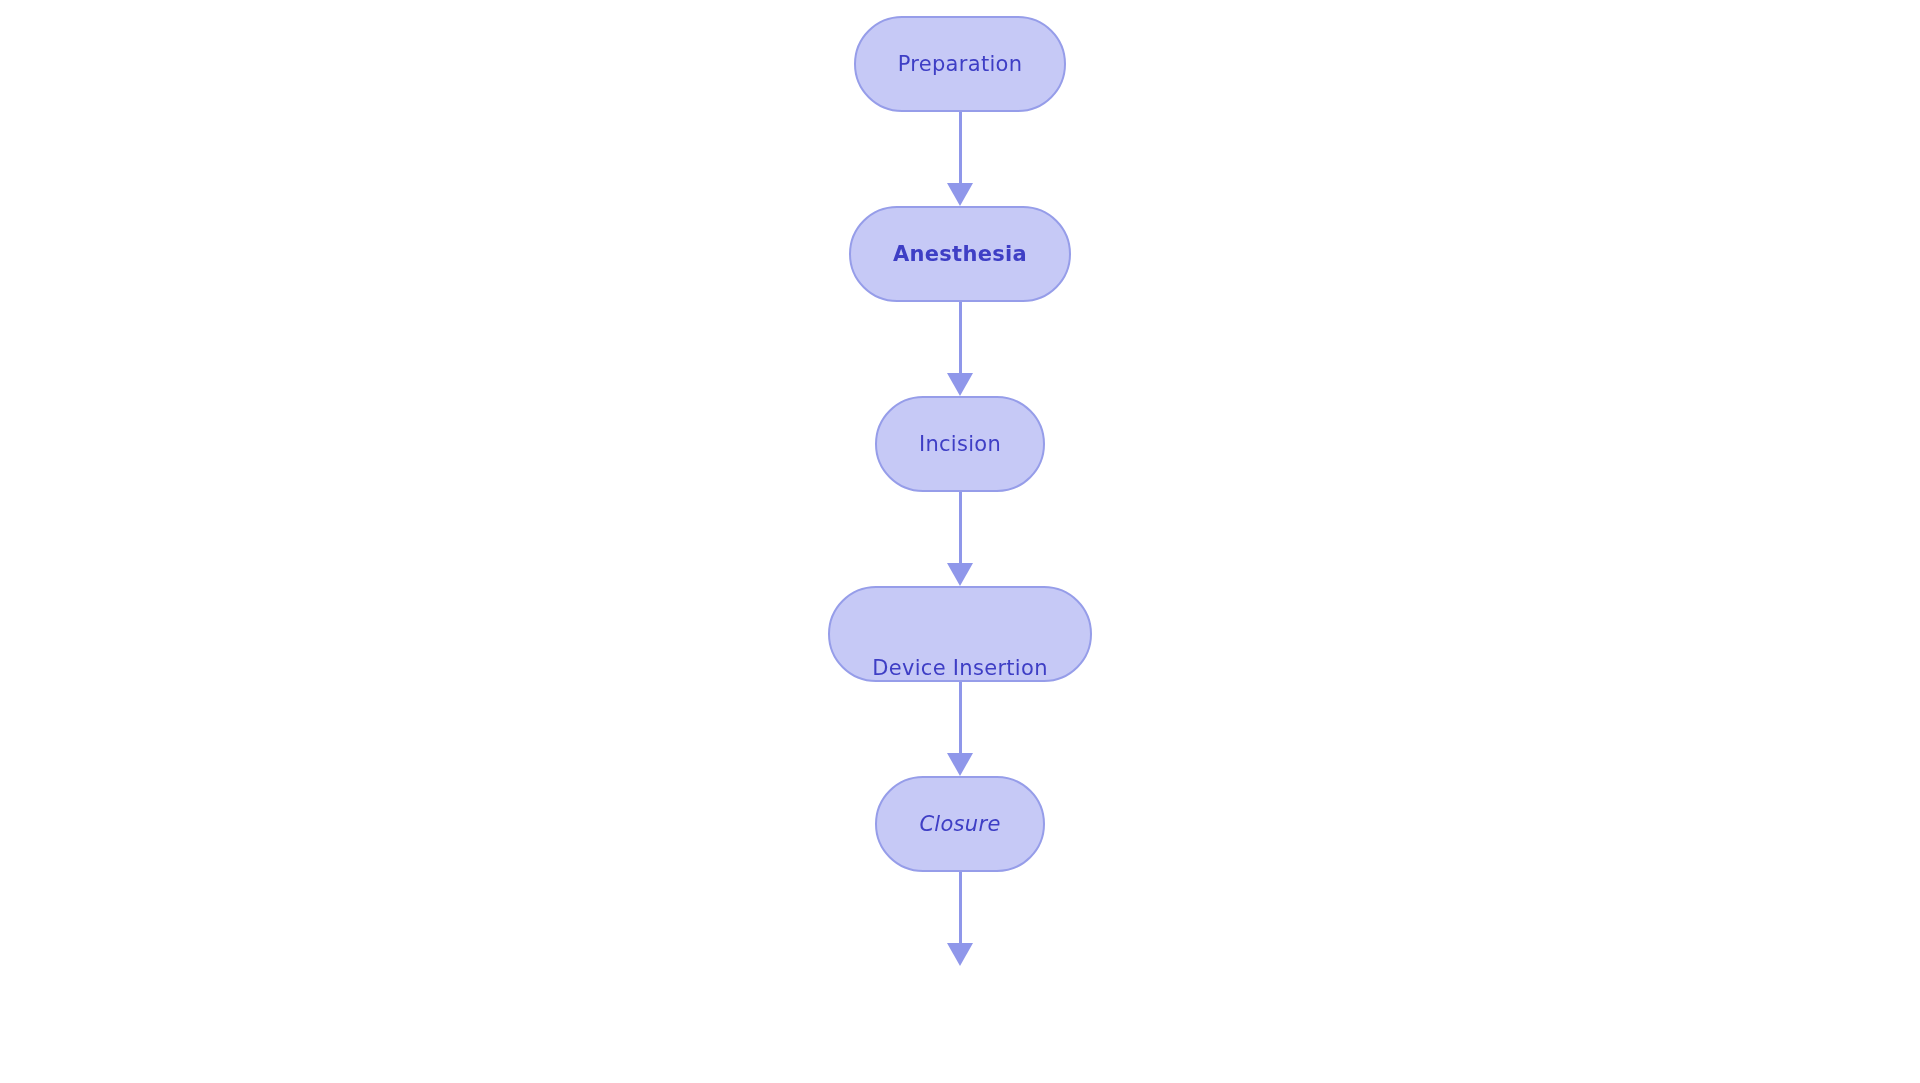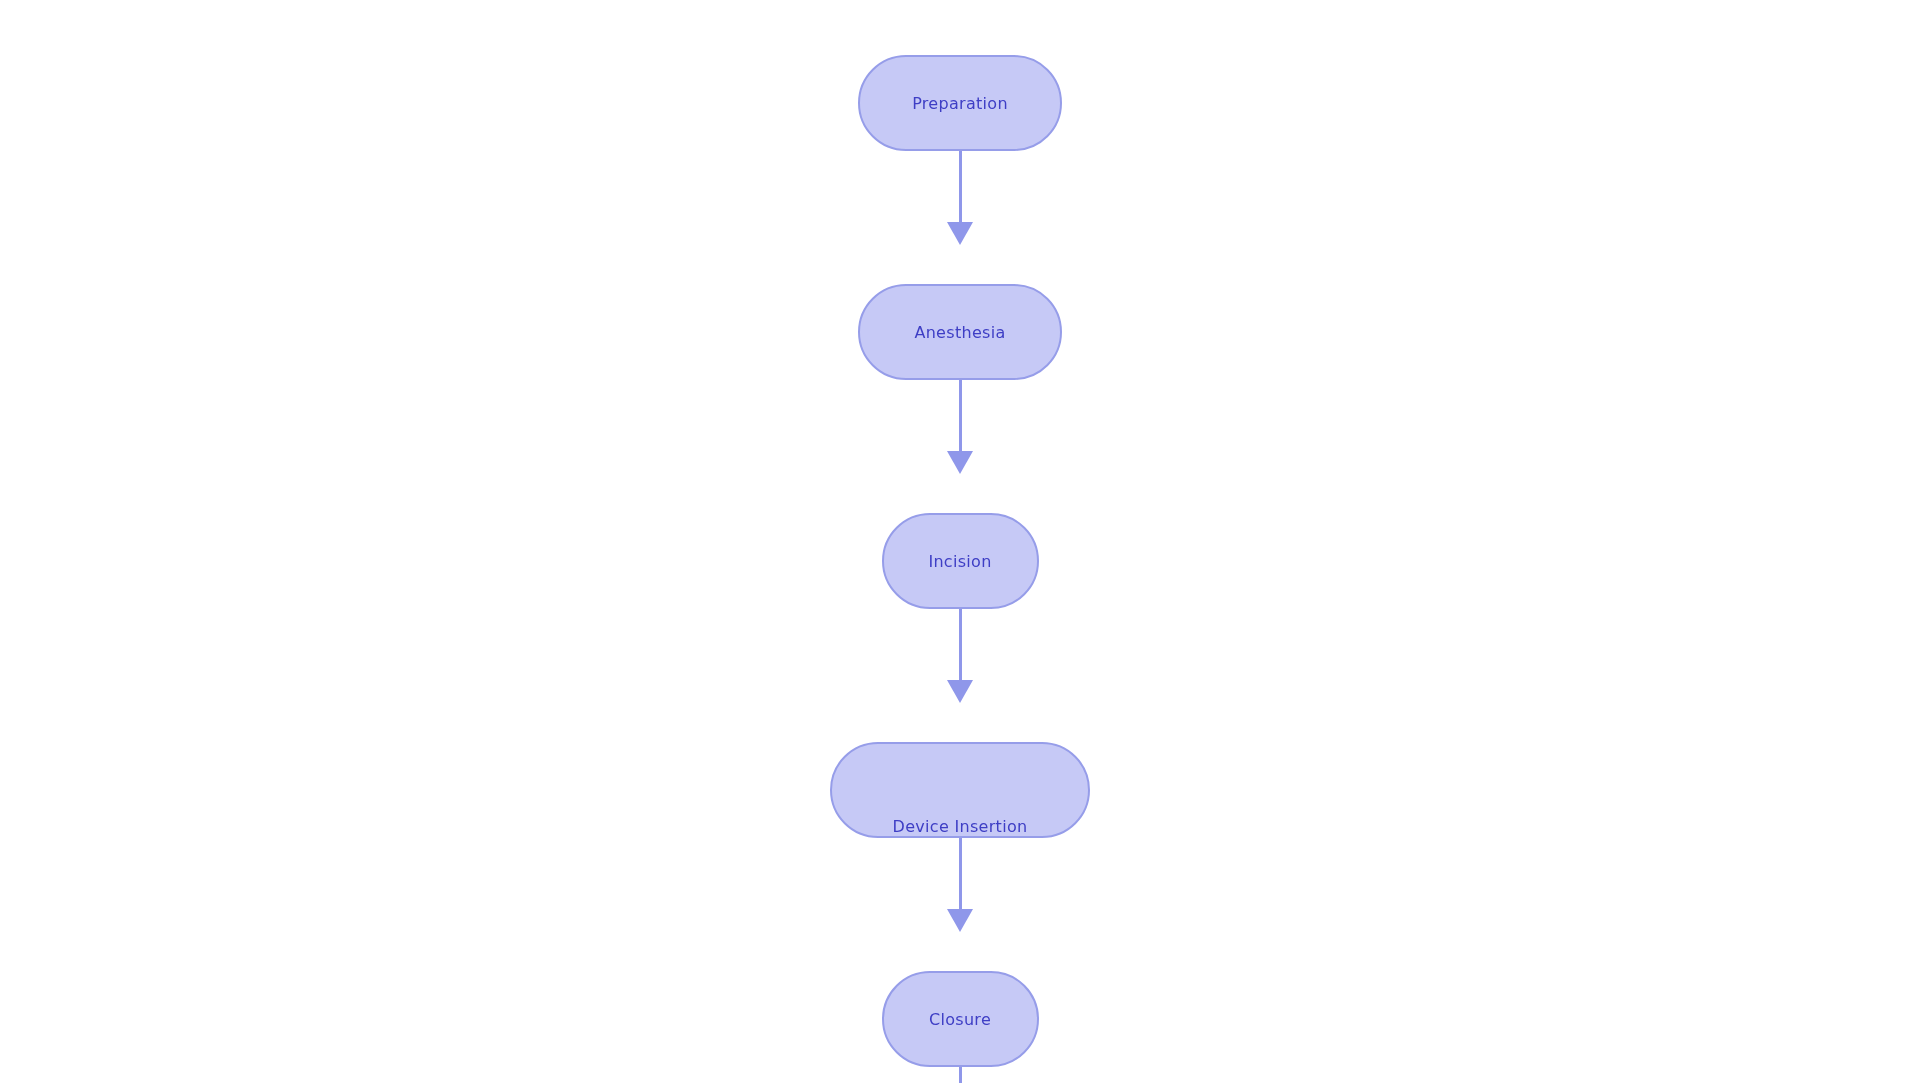--- a/index.html
+++ b/index.html
@@ -28,31 +28,30 @@
   .node {
     display: flex;
     align-items: center;
     justify-content: center;
     height: 96px;
     padding: 0 42px;
     border-radius: 50px;
     border: 2px solid var(--node_border);
     background: var(--node_fill);
     color: var(--node_text);
-    font-size: 16px;
+    font-size: 21px;
     letter-spacing: 0.3px;
     white-space: nowrap;
     flex: 0 0 auto;
-    margin-top: 39px;
   }
   .node-preparation      { min-width: 204px; }
-  .node-anesthesia       { min-width: 204px; }
+  .node-anesthesia       { min-width: 204px; font-weight: bold; }
   .node-incision         { min-width: 157px; text-align: center; }
   .node-device-insertion { min-width: 260px; align-items: flex-end; }
-  .node-closure          { min-width: 157px; }
+  .node-closure          { min-width: 157px; font-style: italic; }
   .node-recovery         { min-width: 184px; }
   .arrow {
     height: 94px;
     display: flex;
     flex-direction: column;
     align-items: center;
     flex: 0 0 auto;
   }
   .arrow-line {
     width: 3px;

